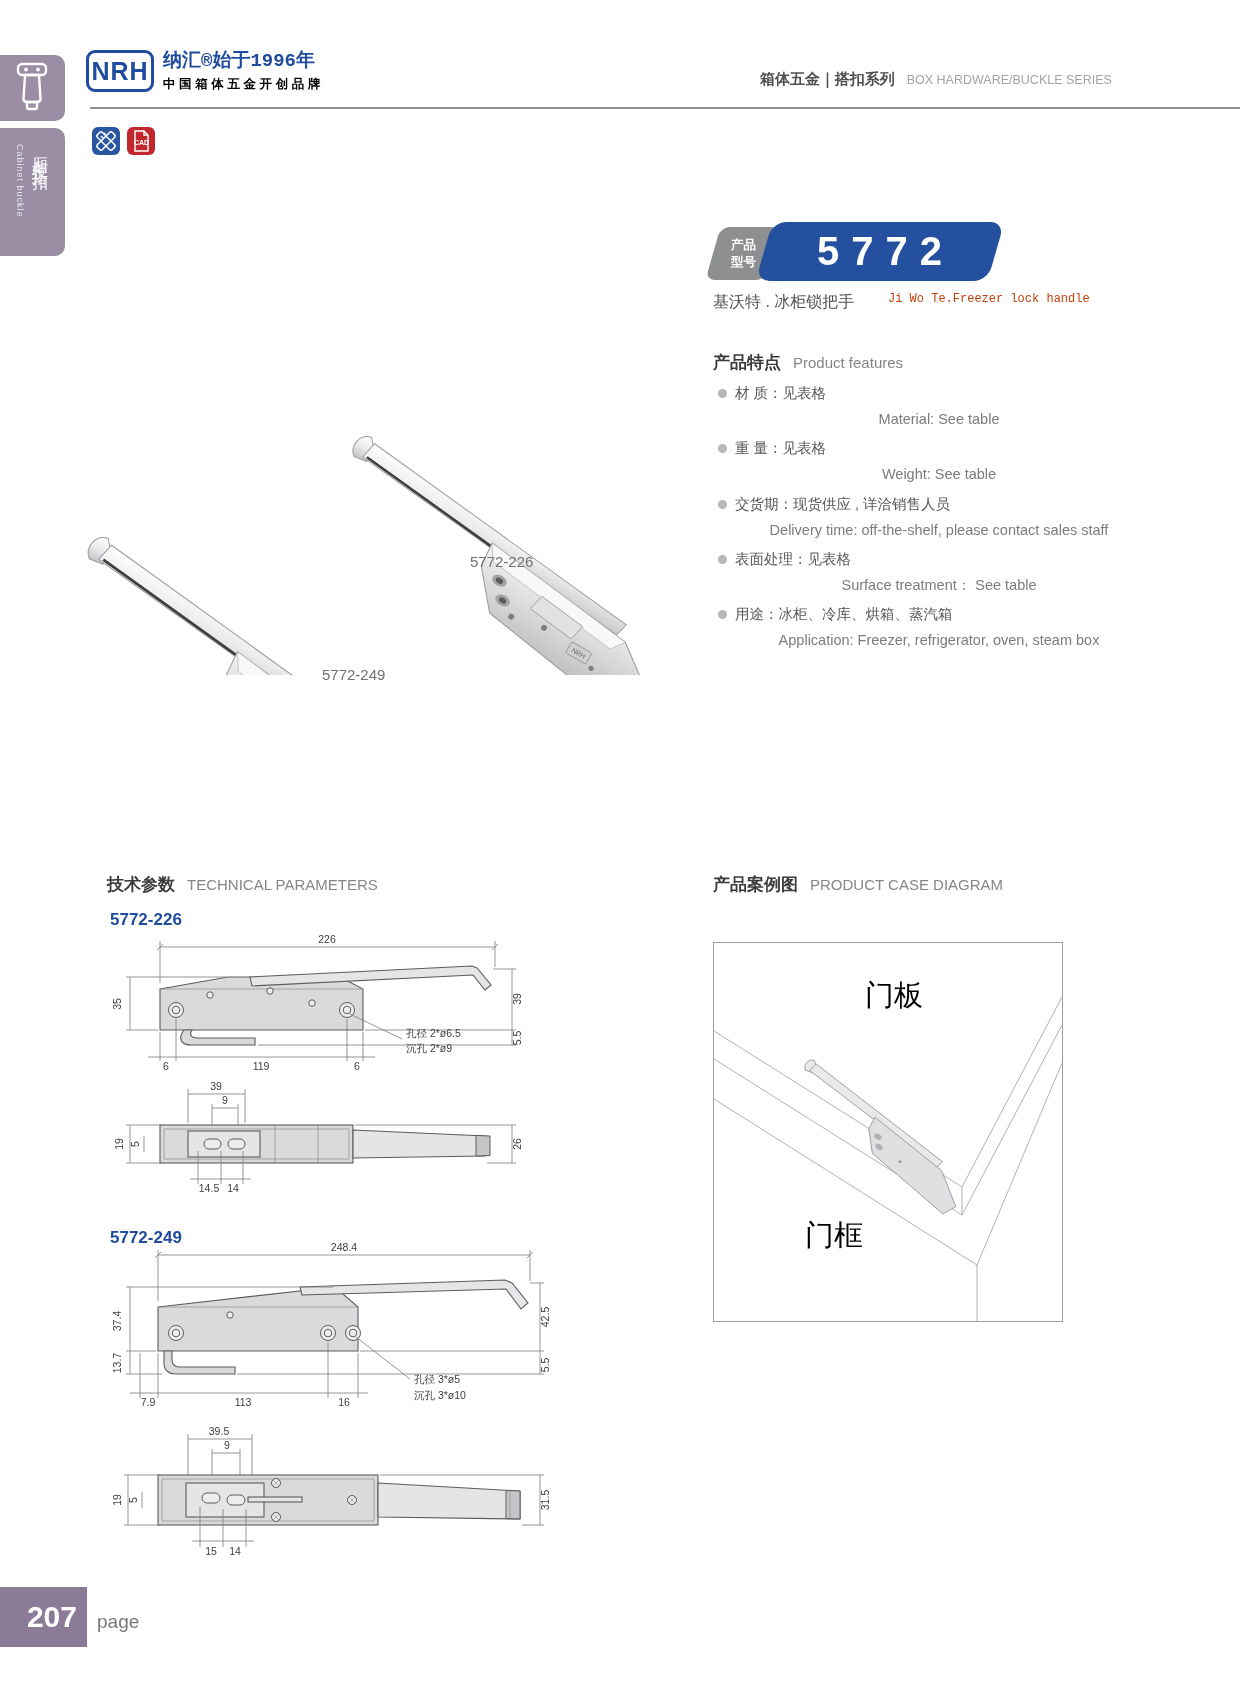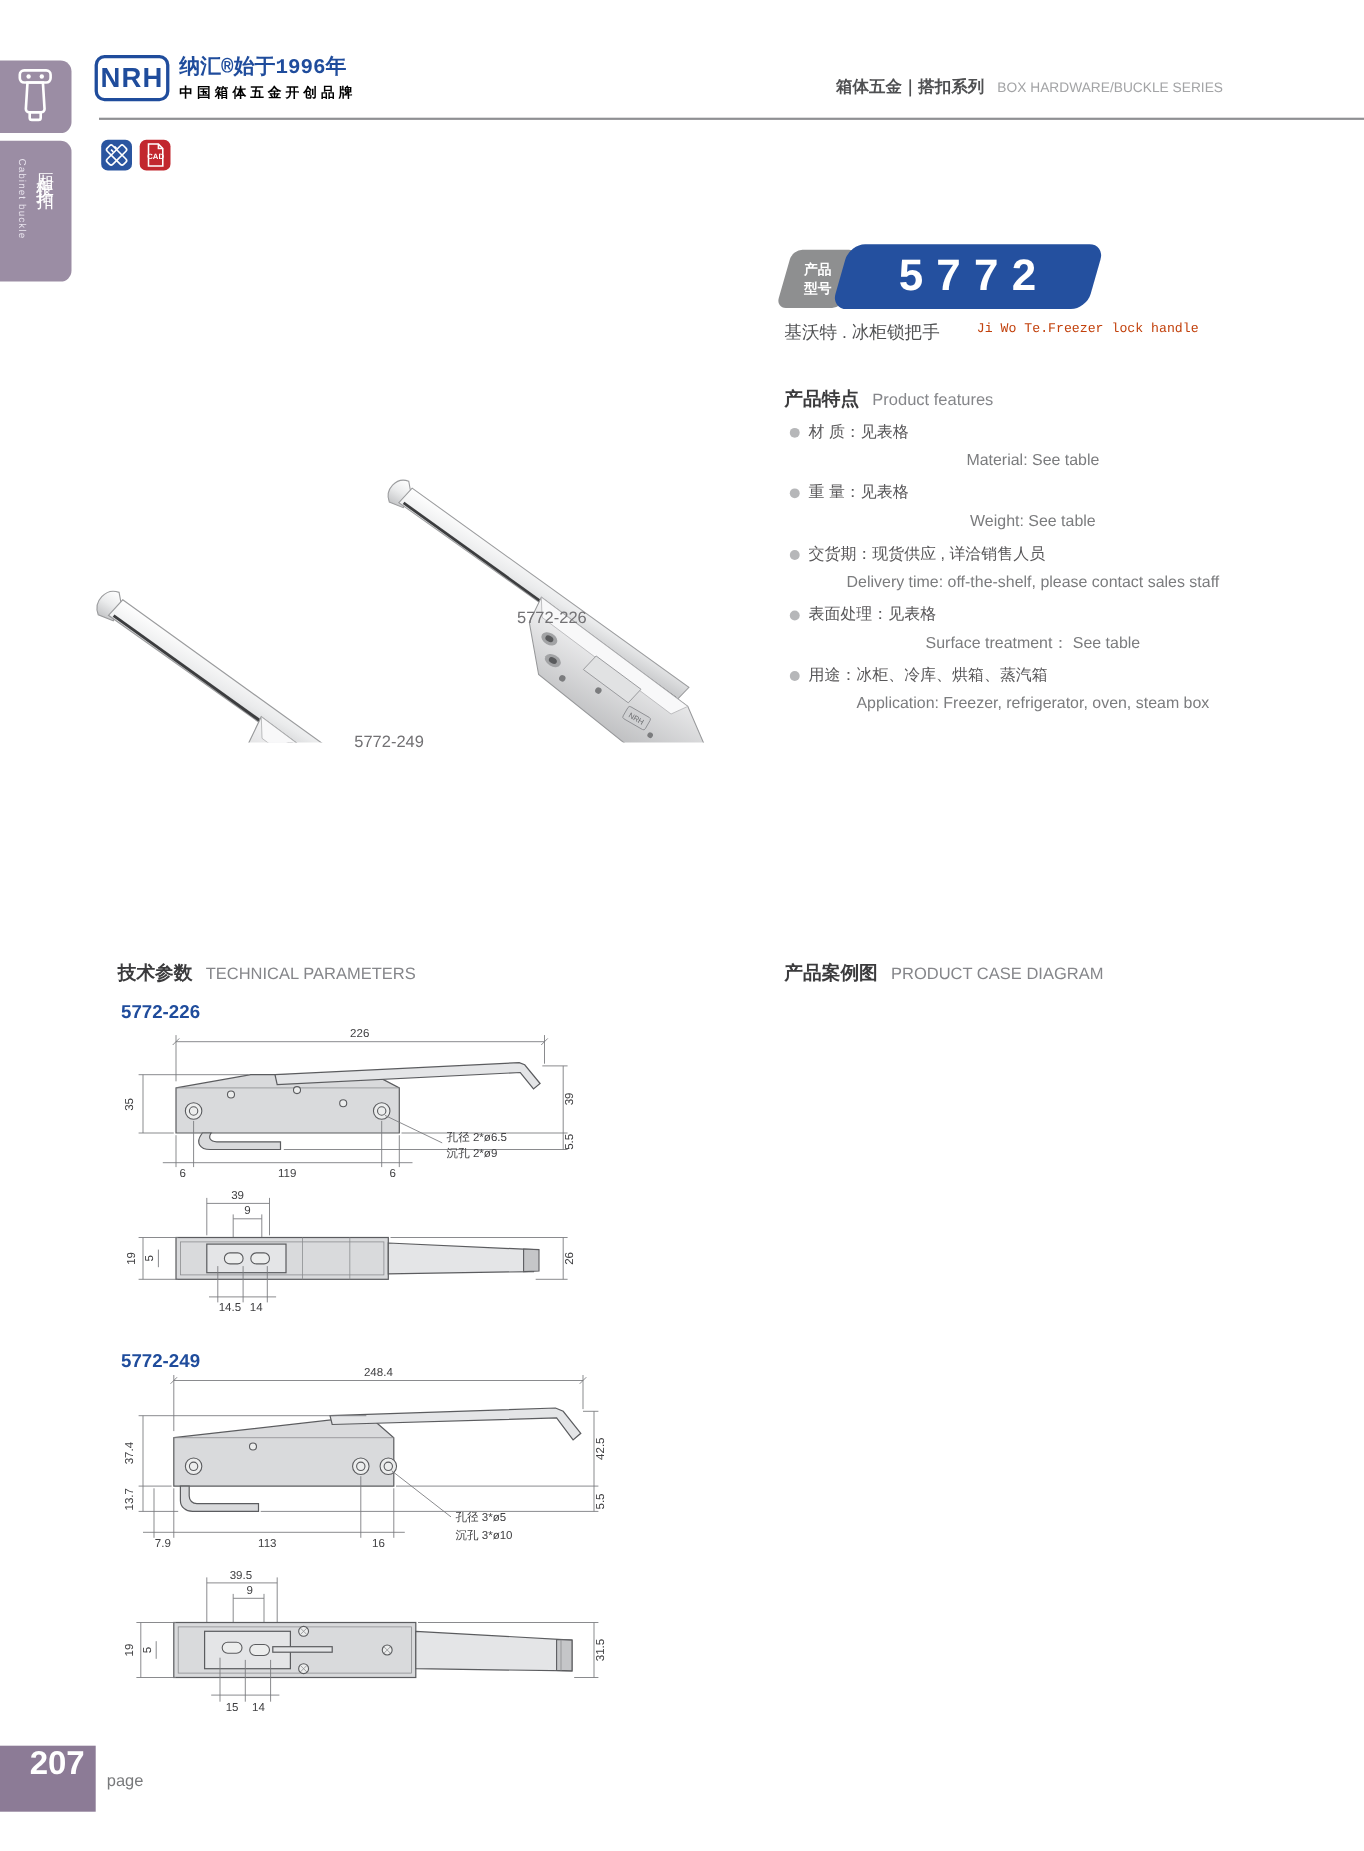--- a/index.html
+++ b/index.html
@@ -61,23 +61,23 @@
   .case-box{width:348px;height:378px;border:1px solid #9d9ea0;}
   .case-label{font-size:29px;color:#3f3f41;font-family:"Liberation Sans",sans-serif;}
 
   
   table.spec{border-collapse:collapse;border:2px solid #4a4a4b;}
   table.spec th{background:#b4b5b6;border:1px solid #55565a;font-size:13.5px;color:#2f2f30;
                 font-weight:bold;height:25px;}
   table.spec td{border:1px solid #55565a;font-size:13.5px;color:#4e4e50;text-align:center;height:23px;background:#fff;}
 
   .pagebox{width:87px;height:60px;background:#8c7b96;color:#fff;font-size:30px;font-weight:bold;
-           display:flex;align-items:flex-start;justify-content:flex-end;padding-right:0;box-sizing:border-box;}
+           display:flex;align-items:center;justify-content:flex-end;padding-right:0;box-sizing:border-box;}
   .pagebox span{margin-right:10px;}
-  .pagelabel{font-size:15px;color:#78797b;}
+  .pagelabel{font-size:19px;color:#78797b;}
 </style>
 </head>
 <body>
 
 <div class="page">
 
   <div class="abs sbox" style="left:0;top:55px;width:65px;height:66px;">
     <svg width="65" height="66" viewBox="0 0 65 66">
       <g fill="none" stroke="#ffffff" stroke-width="2.4">
         <rect x="18" y="9" width="28" height="11" rx="4"></rect>
@@ -389,20 +389,39 @@
       <line x1="123" y1="86" x2="123" y2="124" class="dl"></line>
       <line x1="146" y1="86" x2="146" y2="124" class="dl"></line>
     <line x1="92" y1="118" x2="154" y2="118" class="dl"></line>
     <text x="111" y="132" class="dt" text-anchor="middle">15</text>
     <text x="135" y="132" class="dt" text-anchor="middle">14</text>
   </svg>
 
   <div class="abs" style="left:713px;top:873px;">
     <span class="sec-cn">产品案例图</span><span class="sec-en">PRODUCT CASE DIAGRAM</span>
   </div>
+  <div class="abs case-box" style="left:713px;top:942px;">
+    <svg width="348" height="378" viewBox="0 0 348 378">
+      <path class="cl" d="M0,88 L248,244 L348,54"></path>
+      <path class="cl" d="M248,244 L248,272"></path>
+      <path class="cl" d="M0,116 L248,272 L348,82"></path>
+      <path class="cl" d="M0,156 L263,322 L348,120"></path>
+      <path class="cl" d="M263,322 L263,378"></path>
+      <g transform="translate(96,110) rotate(32) scale(0.5)">
+        <path d="M16,8 C4,10 0,26 10,34 L24,31 L22,14 Z" fill="#e8e9ea" stroke="#8e8f91" stroke-width="1.5"></path>
+        <path d="M22,12 L340,44 L336,60 L18,30 Z" fill="#e8e9ea" stroke="#8e8f91" stroke-width="1.5"></path>
+        <path d="M178,40 L348,60 L410,106 L396,132 L212,104 L180,66 Z" fill="#dfe0e2" stroke="#8e8f91" stroke-width="1.5"></path>
+        <ellipse cx="204" cy="70" rx="8" ry="5.5" fill="#b0b1b3"></ellipse>
+        <ellipse cx="217" cy="86" rx="8" ry="5.5" fill="#b0b1b3"></ellipse>
+        <circle cx="268" cy="89" r="3" fill="#9a9b9d"></circle>
+      </g>
+      <text x="180" y="62" class="case-label" text-anchor="middle">门板</text>
+      <text x="120" y="302" class="case-label" text-anchor="middle">门框</text>
+    </svg>
+  </div>
 
 
   <div class="abs pagebox" style="left:0;top:1587px;">
     <span>207</span>
   </div>
   <div class="abs pagelabel" style="left:97px;top:1611px;">page</div>
 
 </div>
 
 </body></html>

